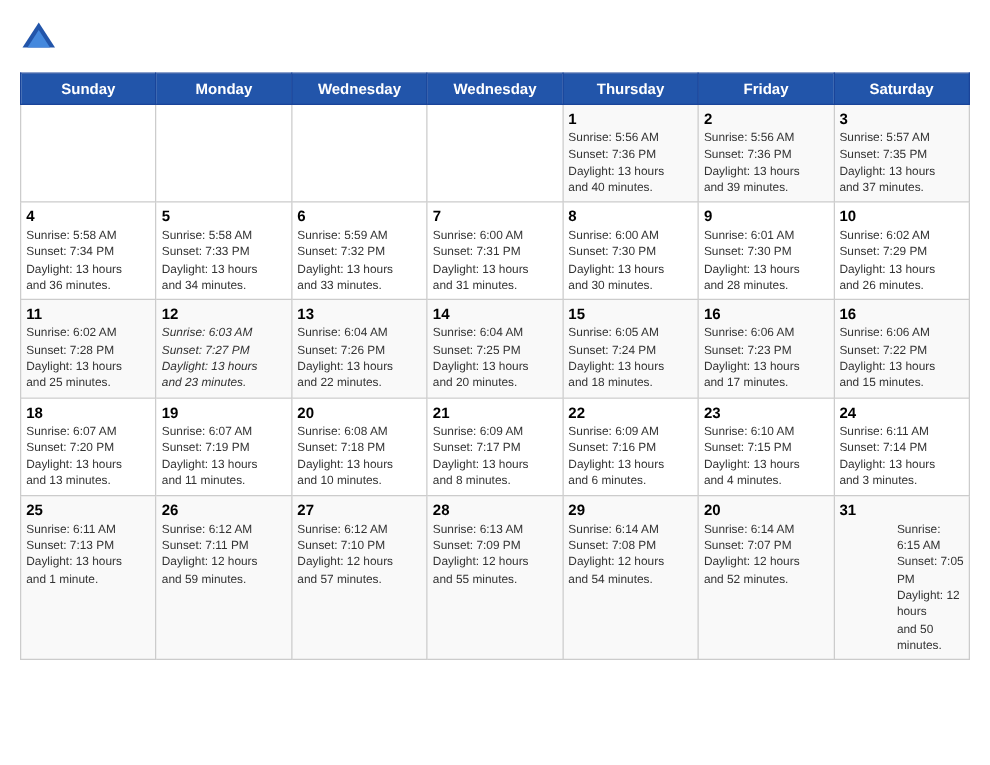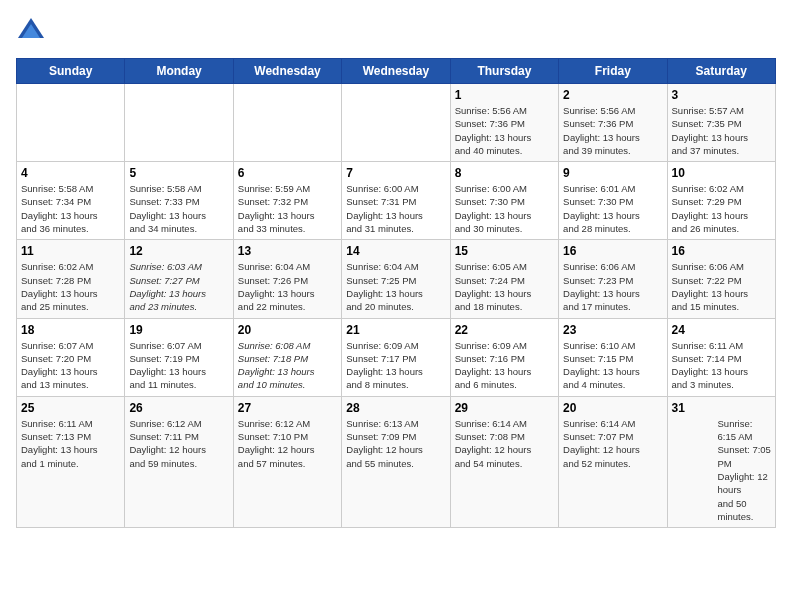--- a/index.html
+++ b/index.html
@@ -274,21 +274,21 @@
         </td>
         <td>
           <span class="day-num">19</span>
           <div class="day-info" style="white-space: pre-line;">Sunrise: 6:07 AM
 Sunset: 7:19 PM
 Daylight: 13 hours
 and 11 minutes.</div>
         </td>
         <td>
           <span class="day-num">20</span>
-          <div class="day-info" style="white-space: pre-line; font-style: italic;">Sunrise: 6:08 AM
+          <div class="day-info" style="white-space: pre-line;">Sunrise: 6:08 AM
 Sunset: 7:18 PM
 Daylight: 13 hours
 and 10 minutes.</div>
         </td>
         <td>
           <span class="day-num">21</span>
           <div class="day-info" style="white-space: pre-line;">Sunrise: 6:09 AM
 Sunset: 7:17 PM
 Daylight: 13 hours
 and 8 minutes.</div>

